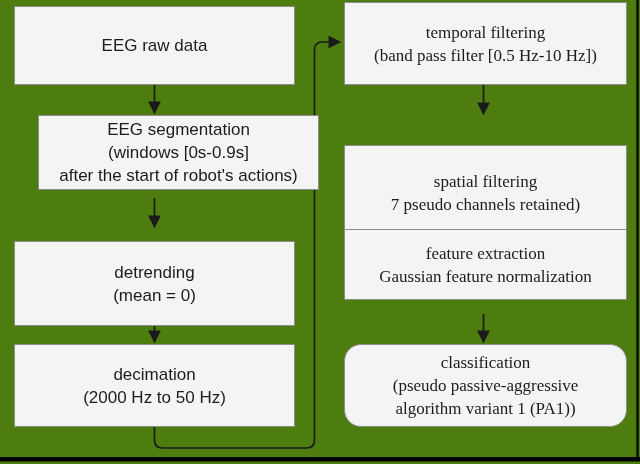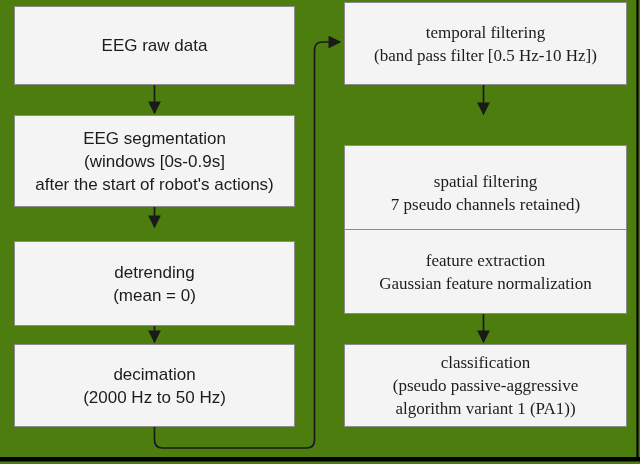--- a/index.html
+++ b/index.html
@@ -37,27 +37,27 @@
     display: block;
     font-size: 17px;
     line-height: 23px;
     color: #1c1c1c;
     white-space: nowrap;
   }
   
   .col-left  { left: 14px;  width: 281px; }
   .col-right { left: 344px; width: 283px; font-family: Liberation Serif, serif; }
   #node-eeg-raw-data        { top: 6px;   height: 79px; }
-  #node-eeg-segmentation    { top: 115px; height: 92px; }
+  #node-eeg-segmentation    { top: 115px; height: 75px; margin-left: 24px; }
   #node-detrending          { top: 241px; height: 85px; }
   #node-decimation          { top: 344px; height: 83px; }
   #node-temporal-filtering  { top: 2px;   height: 83px; }
   #node-spatial-filtering   { top: 116px; height: 95px; margin-top: 29px; }
-  #node-feature-extraction  { top: 229px; height: 85px; }
-  #node-classification      { top: 344px; height: 83px; }
+  #node-feature-extraction  { top: 229px; height: 71px; }
+  #node-classification      { top: 344px; height: 83px; border-radius: 17px; }
 </style>
 </head>
 <body>
 
 <div id="stage">
 
   <svg id="connector-layer" viewBox="0 0 640 464" xmlns="http://www.w3.org/2000/svg">
     <defs>
       <marker id="arrowhead" viewBox="0 0 10 10" refX="9" refY="5" markerWidth="8.5" markerHeight="7.5" orient="auto-start-reverse">
         <path d="M0,0 L10,5 L0,10 z" fill="#1a1a1a"></path>

